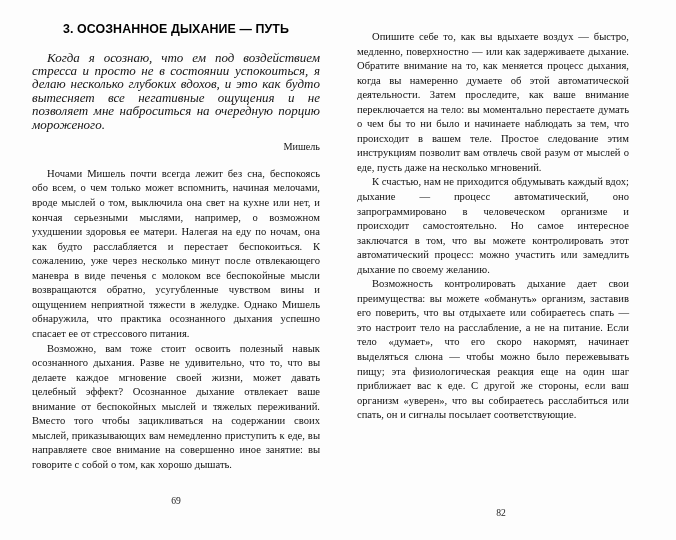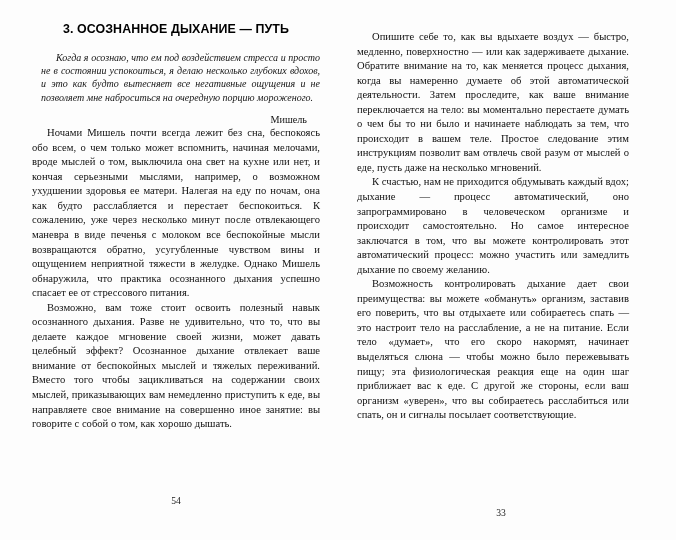--- a/index.html
+++ b/index.html
@@ -52,48 +52,48 @@
     margin: 4px 0 0 0;
     color: #000000;
   }
   .chapter-heading .hl {
     display: block;
   }
 
   .epigraph {
     font-family: "Liberation Serif", "DejaVu Serif", serif;
     font-style: italic;
-    font-size: 10px;
+    font-size: 13px;
     line-height: 13.4px;
     text-align: justify;
     text-indent: 15px;
-    margin: 13px 0 0 9px;
+    margin: 13px 0 0 0;
     color: #141414;
   }
 
   .epigraph-attribution {
     font-size: 10.2px;
     line-height: 13px;
     text-align: right;
-    margin: 9px 13px 0 0;
+    margin: 9px 0 0 0;
     color: #141414;
   }
 
   .body-text {
     font-size: 10.6px;
     line-height: 14.55px;
     text-align: justify;
     text-indent: 15px;
     margin: 0;
     color: #111111;
     hyphens: manual;
   }
 
   .body-text.first-after-epigraph {
-    margin-top: 0;
+    margin-top: 14px;
   }
 
   .page-right .body-text.lead {
     margin-top: 0;
   }
 
   .folio {
     position: absolute;
     bottom: 34px;
     left: 0;
@@ -116,25 +116,25 @@
     <h1 class="chapter-heading">
       <span class="hl">3. ОСОЗНАННОЕ ДЫХАНИЕ — ПУТЬ</span>
     </h1>
 
     <p class="epigraph">Когда я осознаю, что ем под воздействием стресса и просто не в состоянии успокоиться, я делаю несколько глубоких вдохов, и это как будто вытесняет все негативные ощущения и не позволяет мне наброситься на очередную порцию мороженого.</p>
     <p class="epigraph-attribution">Мишель</p>
 
     <p class="body-text first-after-epigraph">Ночами Мишель почти всегда лежит без сна, беспокоясь обо всем, о чем только может вспомнить, начиная мелочами, вроде мыслей о том, выключила она свет на кухне или нет, и кончая серьезными мыслями, например, о возможном ухудшении здоровья ее матери. Налегая на еду по ночам, она как будто расслабляется и перестает беспокоиться. К сожалению, уже через несколько минут после отвлекающего маневра в виде печенья с молоком все беспокойные мысли возвращаются обратно, усугубленные чувством вины и ощущением неприятной тяжести в желудке. Однако Мишель обнаружила, что практика осознанного дыхания успешно спасает ее от стрессового питания.</p>
     <p class="body-text">Возможно, вам тоже стоит освоить полезный навык осознанного дыхания. Разве не удивительно, что то, что вы делаете каждое мгновение своей жизни, может давать целебный эффект? Осознанное дыхание отвлекает ваше внимание от беспокойных мыслей и тяжелых переживаний. Вместо того чтобы зацикливаться на содержании своих мыслей, приказывающих вам немедленно приступить к еде, вы направляете свое внимание на совершенно иное занятие: вы говорите с собой о том, как хорошо дышать.</p>
 
-    <div class="folio">54</div>
+    <div class="folio">69</div>
   </div>
 
   <div class="page page-right">
 
     <p class="body-text lead">Опишите себе то, как вы вдыхаете воздух — быстро, медленно, поверхностно — или как задерживаете дыхание. Обратите внимание на то, как меняется процесс дыхания, когда вы намеренно думаете об этой автоматической деятельности. Затем проследите, как ваше внимание переключается на тело: вы моментально перестаете думать о чем бы то ни было и начинаете наблюдать за тем, что происходит в вашем теле. Простое следование этим инструкциям позволит вам отвлечь свой разум от мыслей о еде, пусть даже на несколько мгновений.</p>
     <p class="body-text">К счастью, нам не приходится обдумывать каждый вдох; дыхание — процесс автоматический, оно запрограммировано в человеческом организме и происходит самостоятельно. Но самое интересное заключатся в том, что вы можете контролировать этот автоматический процесс: можно участить или замедлить дыхание по своему желанию.</p>
     <p class="body-text">Возможность контролировать дыхание дает свои преимущества: вы можете «обмануть» организм, заставив его поверить, что вы отдыхаете или собираетесь спать — это настроит тело на расслабление, а не на питание. Если тело «думает», что его скоро накормят, начинает выделяться слюна — чтобы можно было пережевывать пищу; эта физиологическая реакция еще на один шаг приближает вас к еде. С другой же стороны, если ваш организм «уверен», что вы собираетесь расслабиться или спать, он и сигналы посылает соответствующие.</p>
 
-    <div class="folio">33</div>
+    <div class="folio">82</div>
   </div>
 
 </div>
 
 </body></html>

